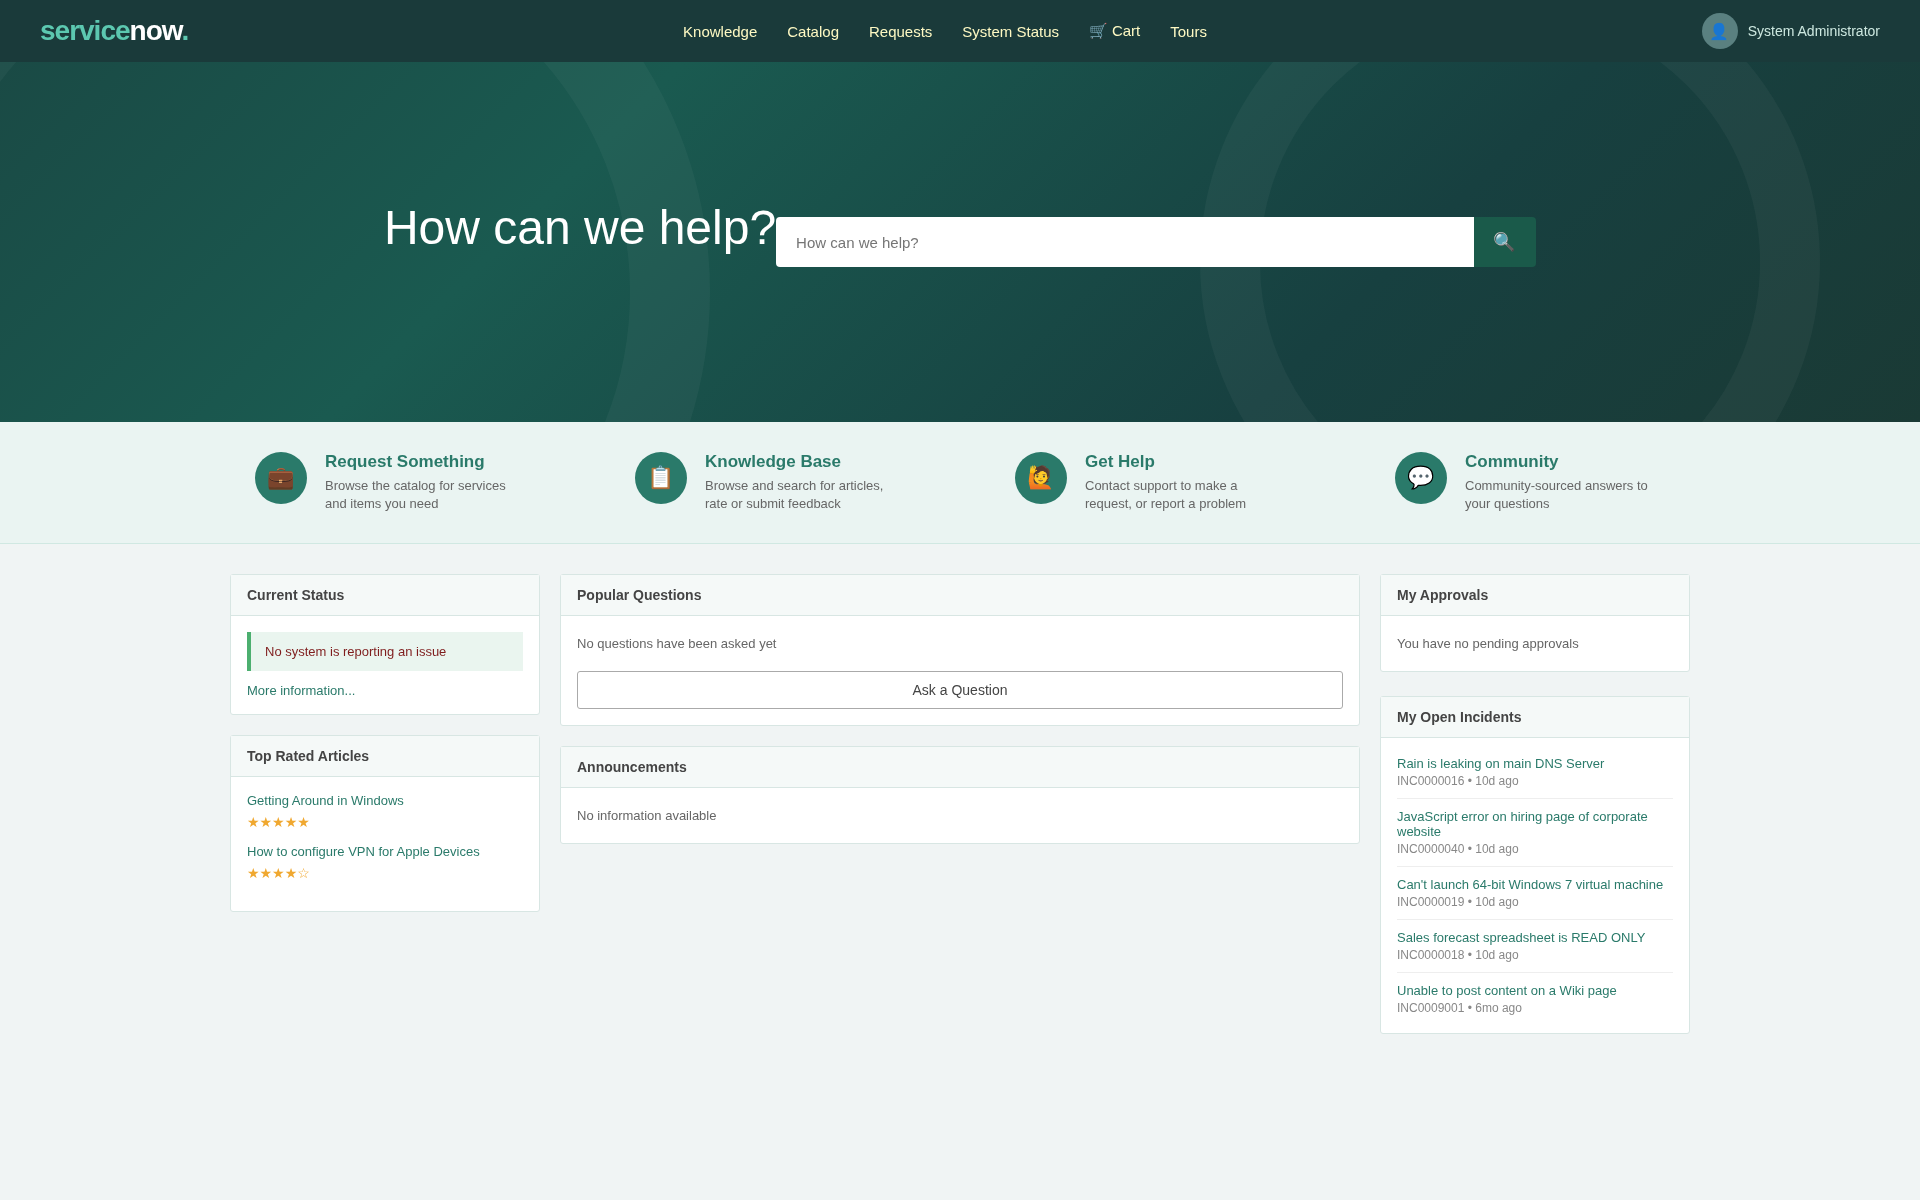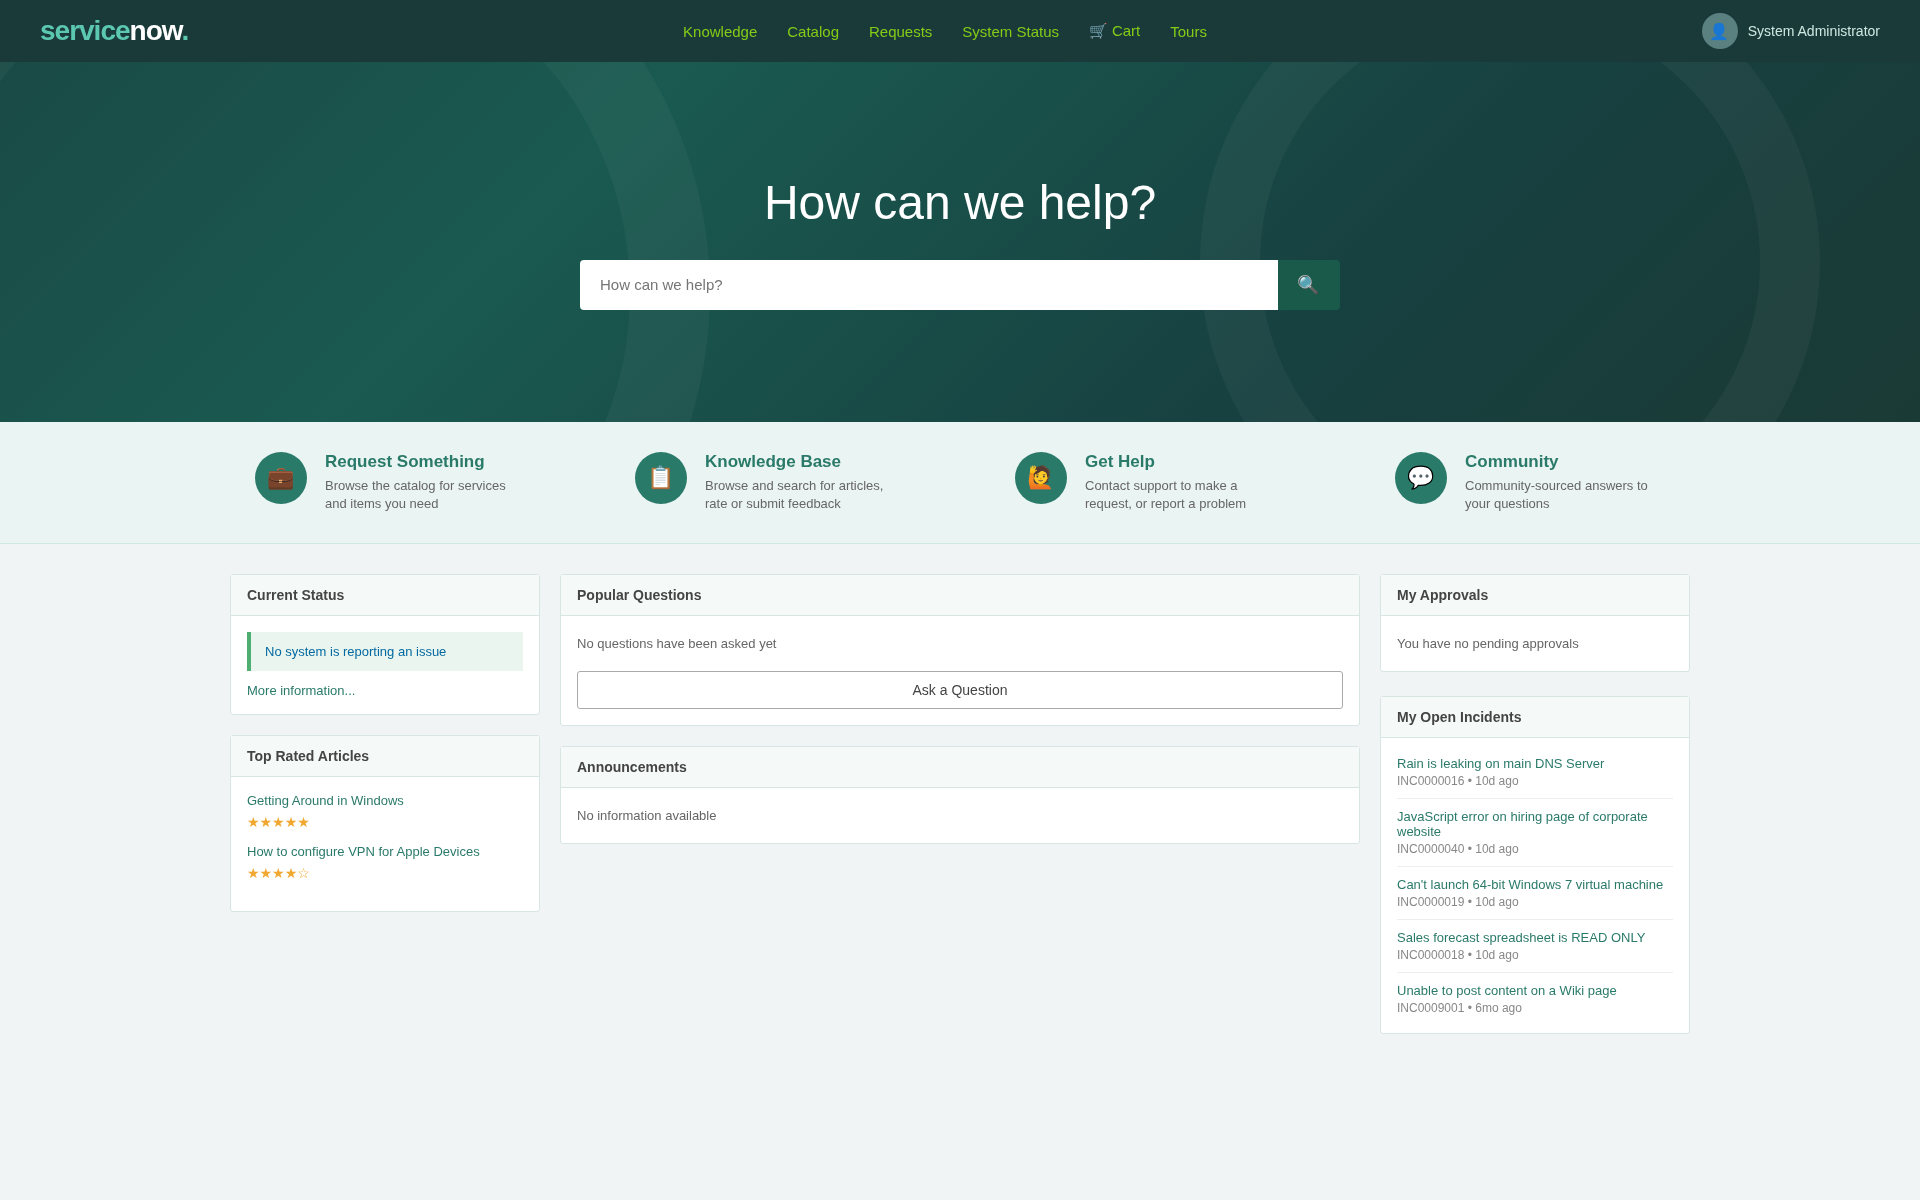--- a/index.html
+++ b/index.html
@@ -20,21 +20,21 @@
       font-weight: bold;
       letter-spacing: -1px;
     }
     .navbar-logo span { color: #5cc8b0; }
     .navbar-nav {
       display: flex;
       align-items: center;
       gap: 30px;
     }
     .navbar-nav a {
-      color: #84cc16;
+      color: #fef9c3;
       text-decoration: none;
       font-size: 15px;
     }
     .navbar-user {
       display: flex;
       align-items: center;
       gap: 10px;
       color: #cde8e0;
       font-size: 14px;
     }
@@ -49,21 +49,20 @@
       justify-content: center;
       color: white;
       font-size: 16px;
     }
 
     
     .hero {
       background: linear-gradient(135deg, #1a4a45 0%, #1a5a50 30%, #174040 70%, #1a3a35 100%);
       height: 360px;
       display: flex;
-      flex-direction: column;
       align-items: center;
       justify-content: center;
       position: relative;
       overflow: hidden;
     }
     .hero::before {
       content: '';
       position: absolute;
       width: 700px;
       height: 700px;
@@ -187,21 +186,21 @@
       flex-direction: column;
       gap: 20px;
     }
 
     
     .status-bar {
       background: #eaf5ef;
       border-left: 4px solid #4caf6f;
       padding: 12px 14px;
       font-size: 13px;
-      color: #0369a1;
+      color: #7f1d1d;
     }
     .more-info {
       color: #2a7a6a;
       font-size: 13px;
       margin-top: 12px;
       cursor: pointer;
       text-decoration: none;
       display: block;
     }
 

